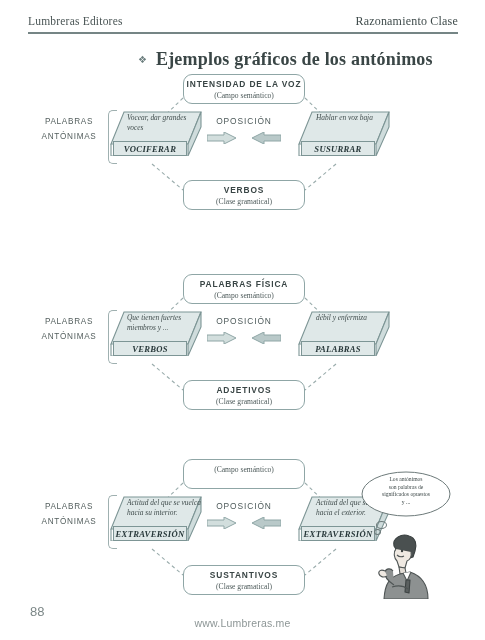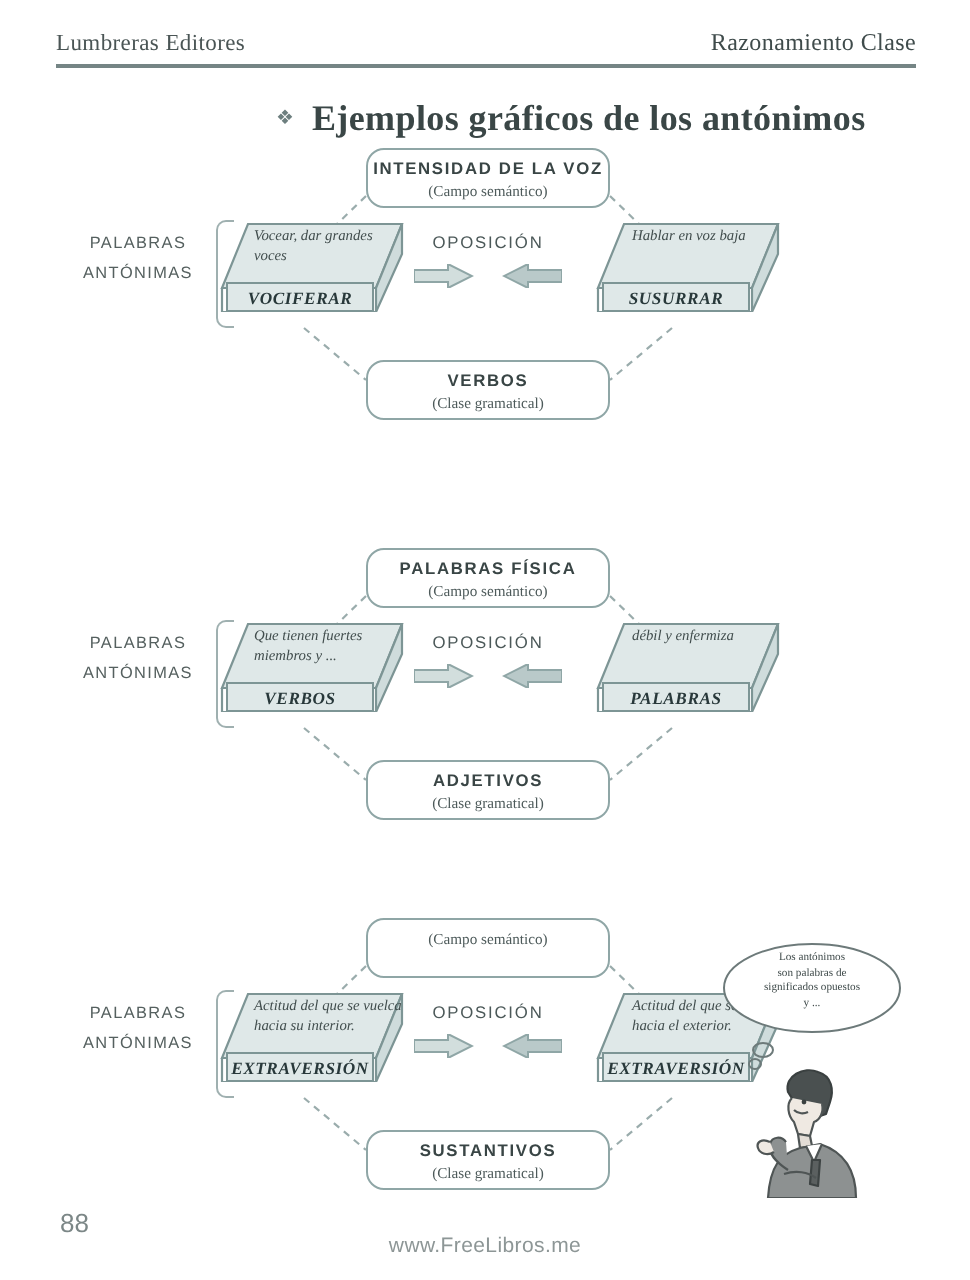--- a/index.html
+++ b/index.html
@@ -333,15 +333,15 @@
         <path d="M22 58 C16 54, 12 50, 13 45 C14 41, 19 41, 21 44" fill="#8d9191" stroke="#4f5555"></path>
         <path d="M13 44 C9 42, 6 44, 7 47 C8 50, 12 51, 15 49" fill="#efe9e2" stroke="#4f5555"></path>
         <path d="M20 60 C26 58, 32 59, 36 62" stroke="#4f5555"></path>
         <circle cx="30" cy="24" r="1.2" fill="#3a4040" stroke="none"></circle>
         <path d="M25 28 C27 30, 30 30, 32 29" stroke="#4f5555"></path>
       </g>
     </svg>
   </div>
 
   <div class="pageno">88</div>
-  <div class="watermark">www.FreeLibros.me</div>
+  <div class="watermark">www.Lumbreras.me</div>
 
 </div>
 
 </body></html>

